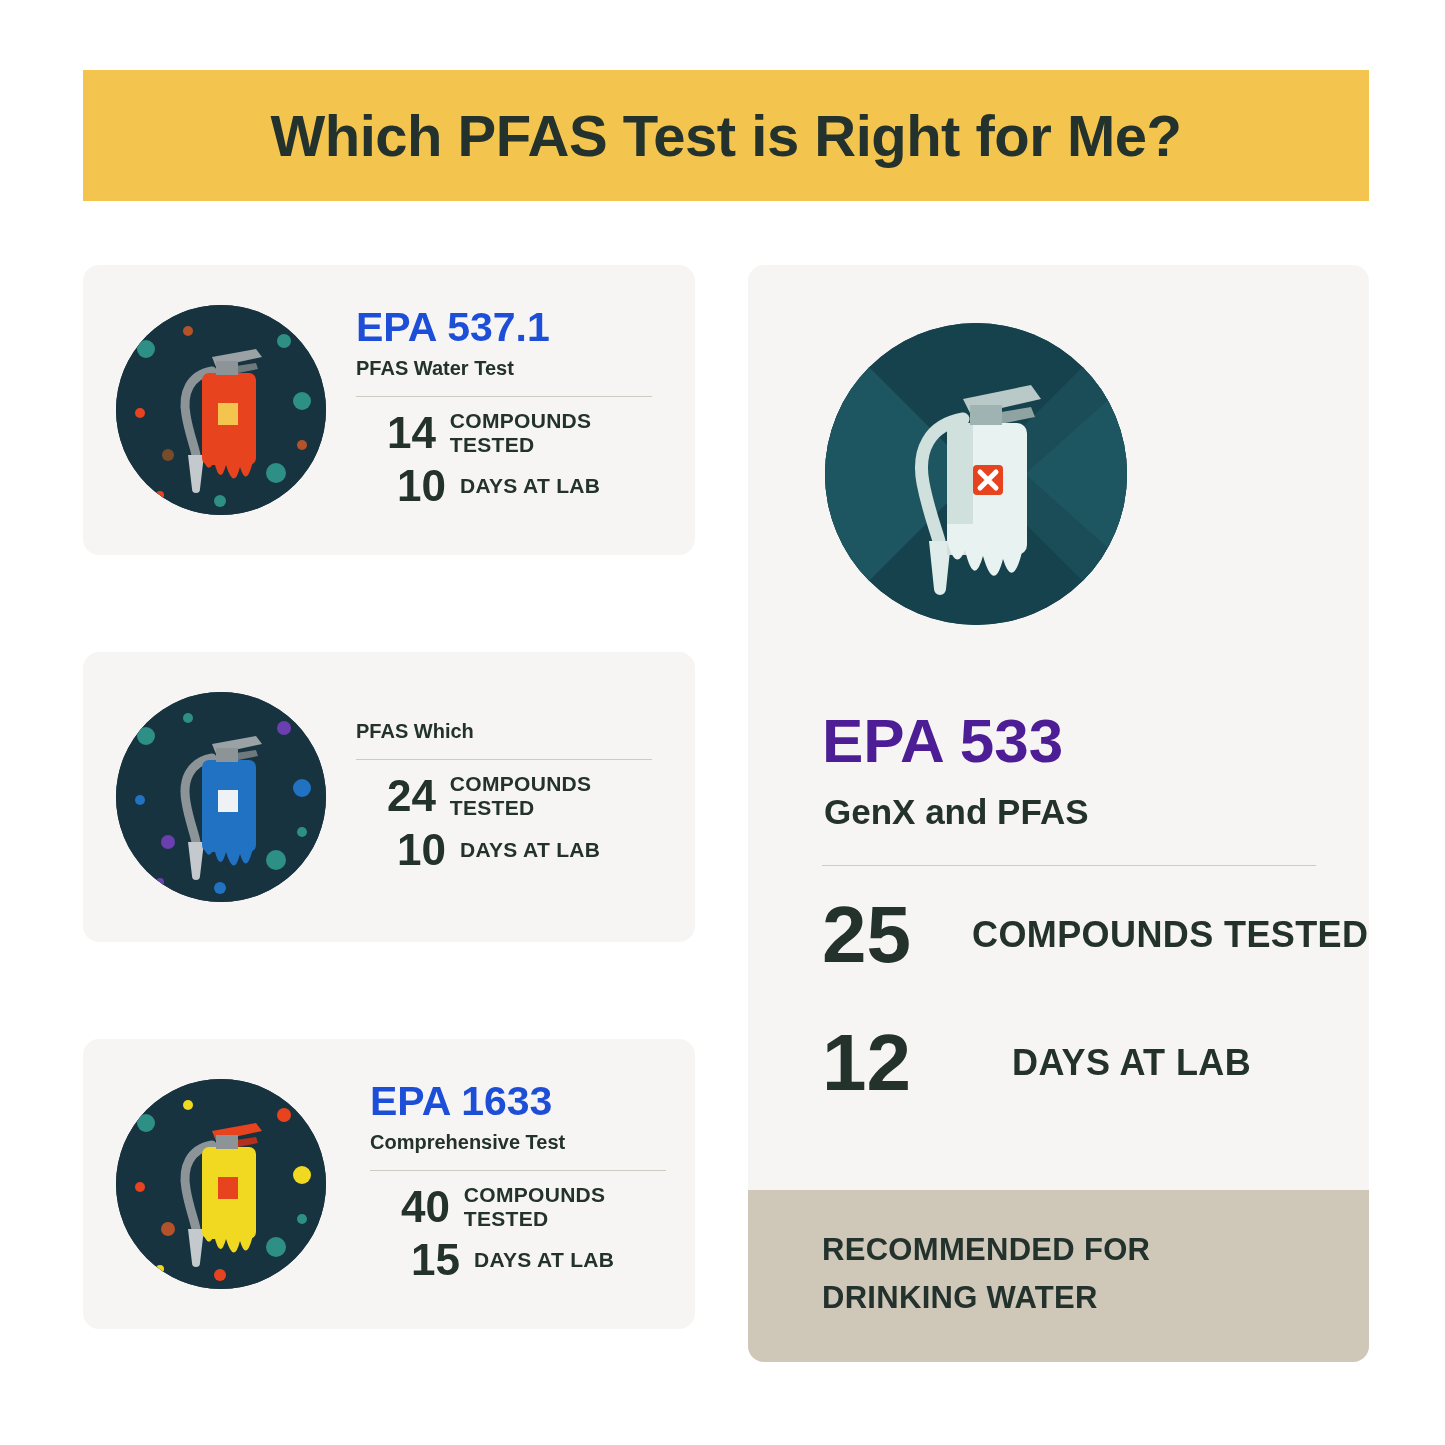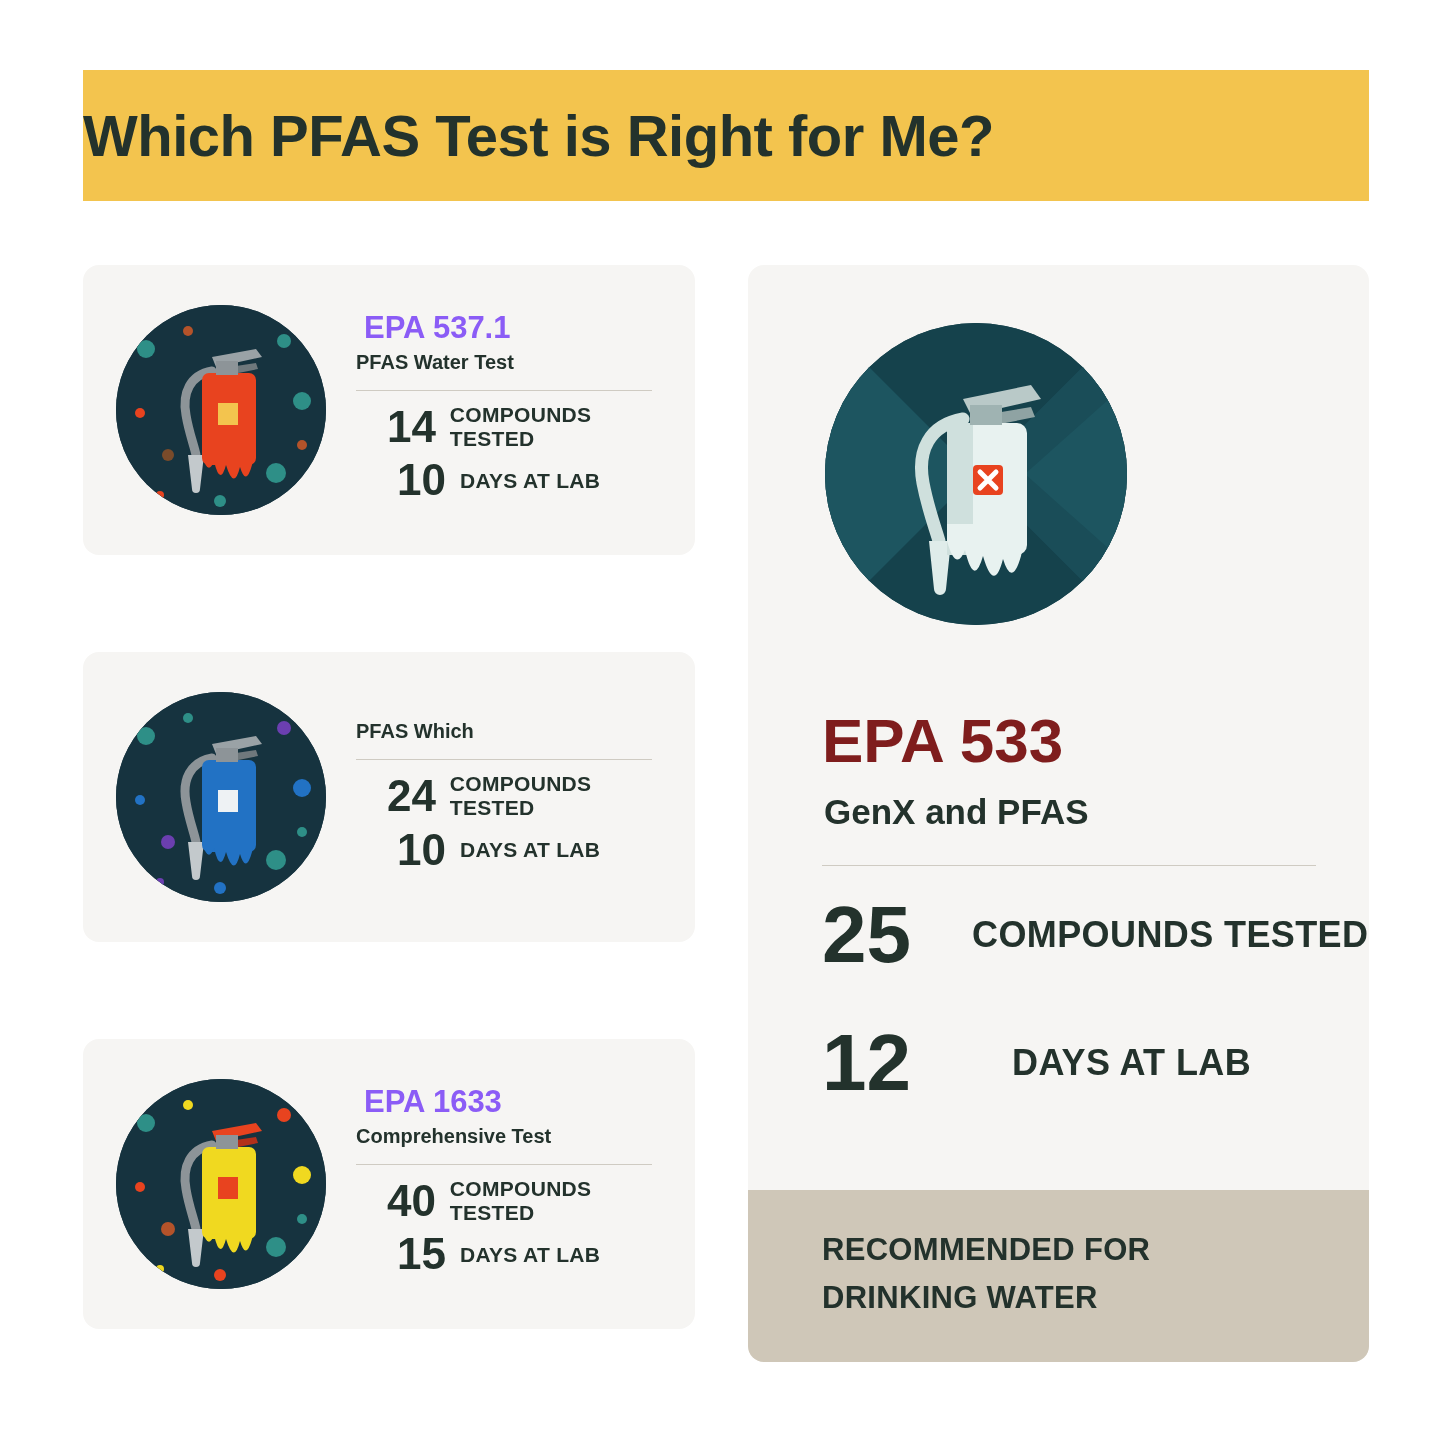--- a/index.html
+++ b/index.html
@@ -24,20 +24,21 @@
   
   .title-banner {
     position: absolute;
     left: 83px;
     top: 70px;
     width: 1286px;
     height: 131px;
     background: #f3c44e;
     display: flex;
     align-items: center;
+    justify-content: center;
   }
   .title-text {
     font-size: 58px;
     font-weight: bold;
     color: #23322c;
     letter-spacing: -0.5px;
     white-space: nowrap;
   }
 
   
@@ -51,43 +52,42 @@
     position: relative;
     width: 612px;
     height: 290px;
     background: #f6f5f3;
     border-radius: 16px;
     margin-bottom: 97px;
     display: flex;
     align-items: center;
     box-sizing: border-box;
   }
-  .small-card:last-child { margin-bottom: 0; }
+  .small-card:last-child { margin-bottom: 0; gap: 14px; }
 
   .icon-circle-sm {
     width: 210px;
     height: 210px;
     border-radius: 50%;
     margin-left: 33px;
     flex: 0 0 auto;
     position: relative;
     overflow: hidden;
     background: #16333f;
   }
 
   .card-body {
     margin-left: 30px;
     width: 300px;
   }
   .card-title {
-    font-size: 31px;
-    font-weight: bold;
-    color: #8b5cf6;
+    font-size: 41px;
+    font-weight: bold;
+    color: #1d4ed8;
     line-height: 1.15;
-    margin-left: 8px;
   }
   .card-sub {
     font-size: 20px;
     font-weight: bold;
     color: #23322c;
     margin-top: 6px;
   }
   .divider {
     height: 1px;
     background: #cfcbc2;
@@ -137,21 +137,21 @@
     border-radius: 50%;
     overflow: hidden;
     background: #15424c;
   }
   .big-title {
     position: absolute;
     left: 74px;
     top: 445px;
     font-size: 62px;
     font-weight: bold;
-    color: #7f1d1d;
+    color: #4c1d95;
     line-height: 1;
   }
   .big-sub {
     position: absolute;
     left: 76px;
     top: 527px;
     font-size: 35px;
     font-weight: bold;
     color: #23322c;
   }

